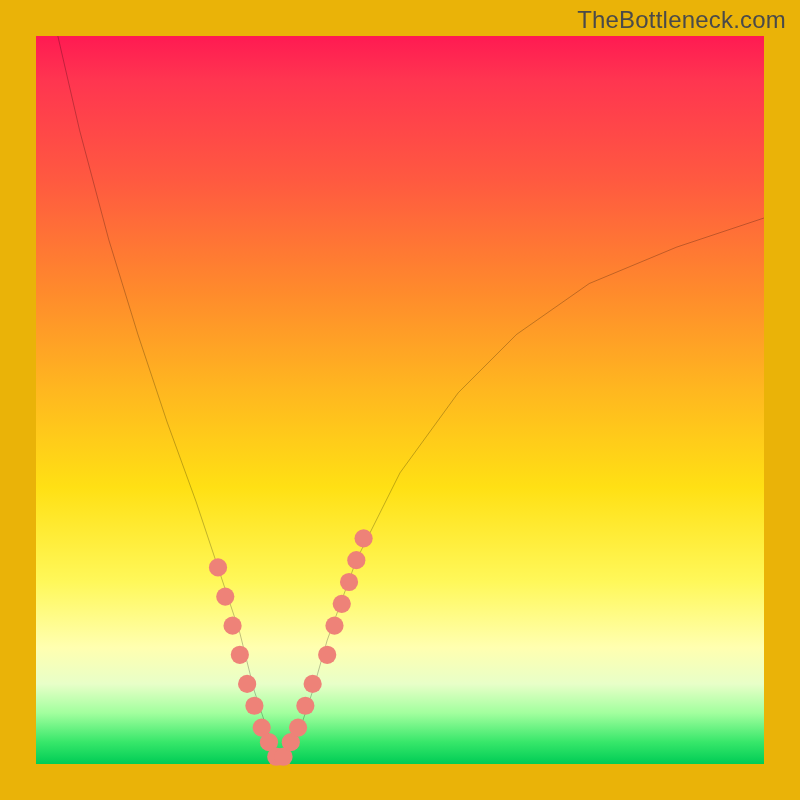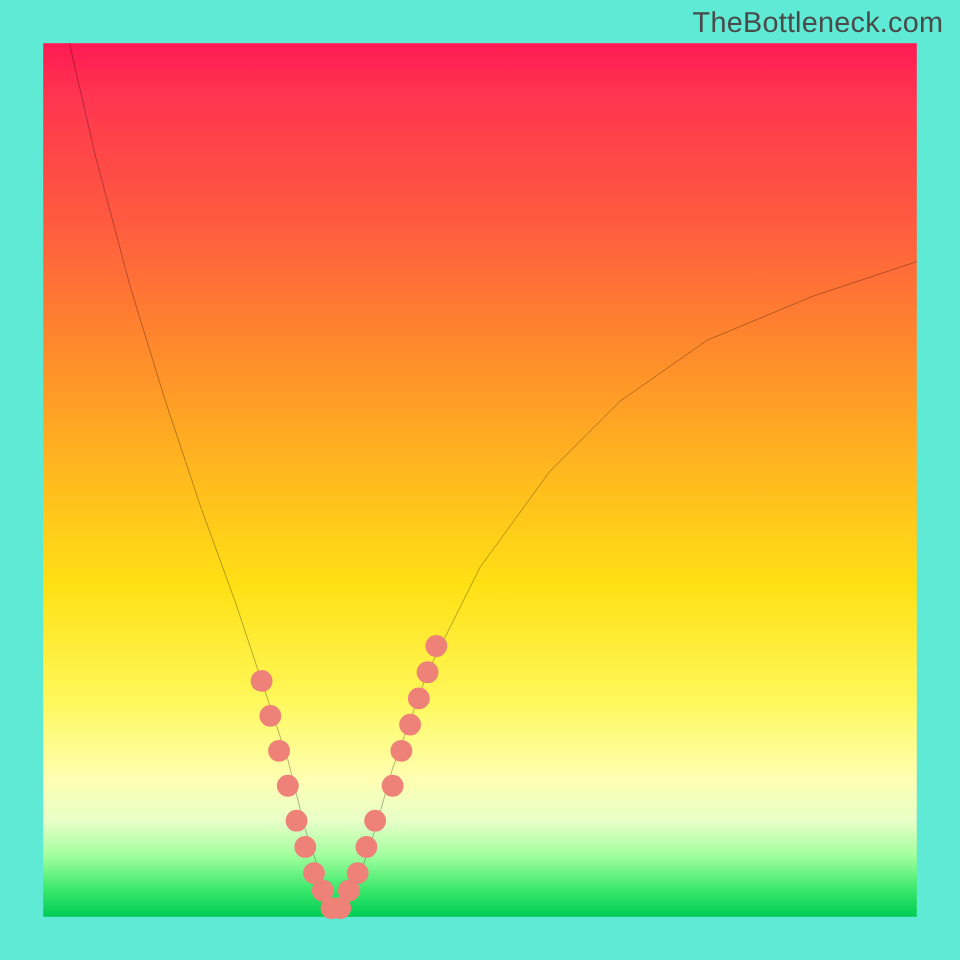--- a/index.html
+++ b/index.html
@@ -7,21 +7,21 @@
     padding: 0;
     width: 800px;
     height: 800px;
     background: #000;
     font-family: -apple-system, BlinkMacSystemFont, "Segoe UI", Arial, sans-serif;
     overflow: hidden;
   }
   .outer {
     width: 800px;
     height: 800px;
-    background: #5eead4;
+    background: #eab308;
     position: relative;
   }
   .watermark {
     position: absolute;
     top: 6px;
     right: 14px;
     color: #4a4a4a;
     font-size: 24px;
     font-weight: 500;
     letter-spacing: 0.2px;

